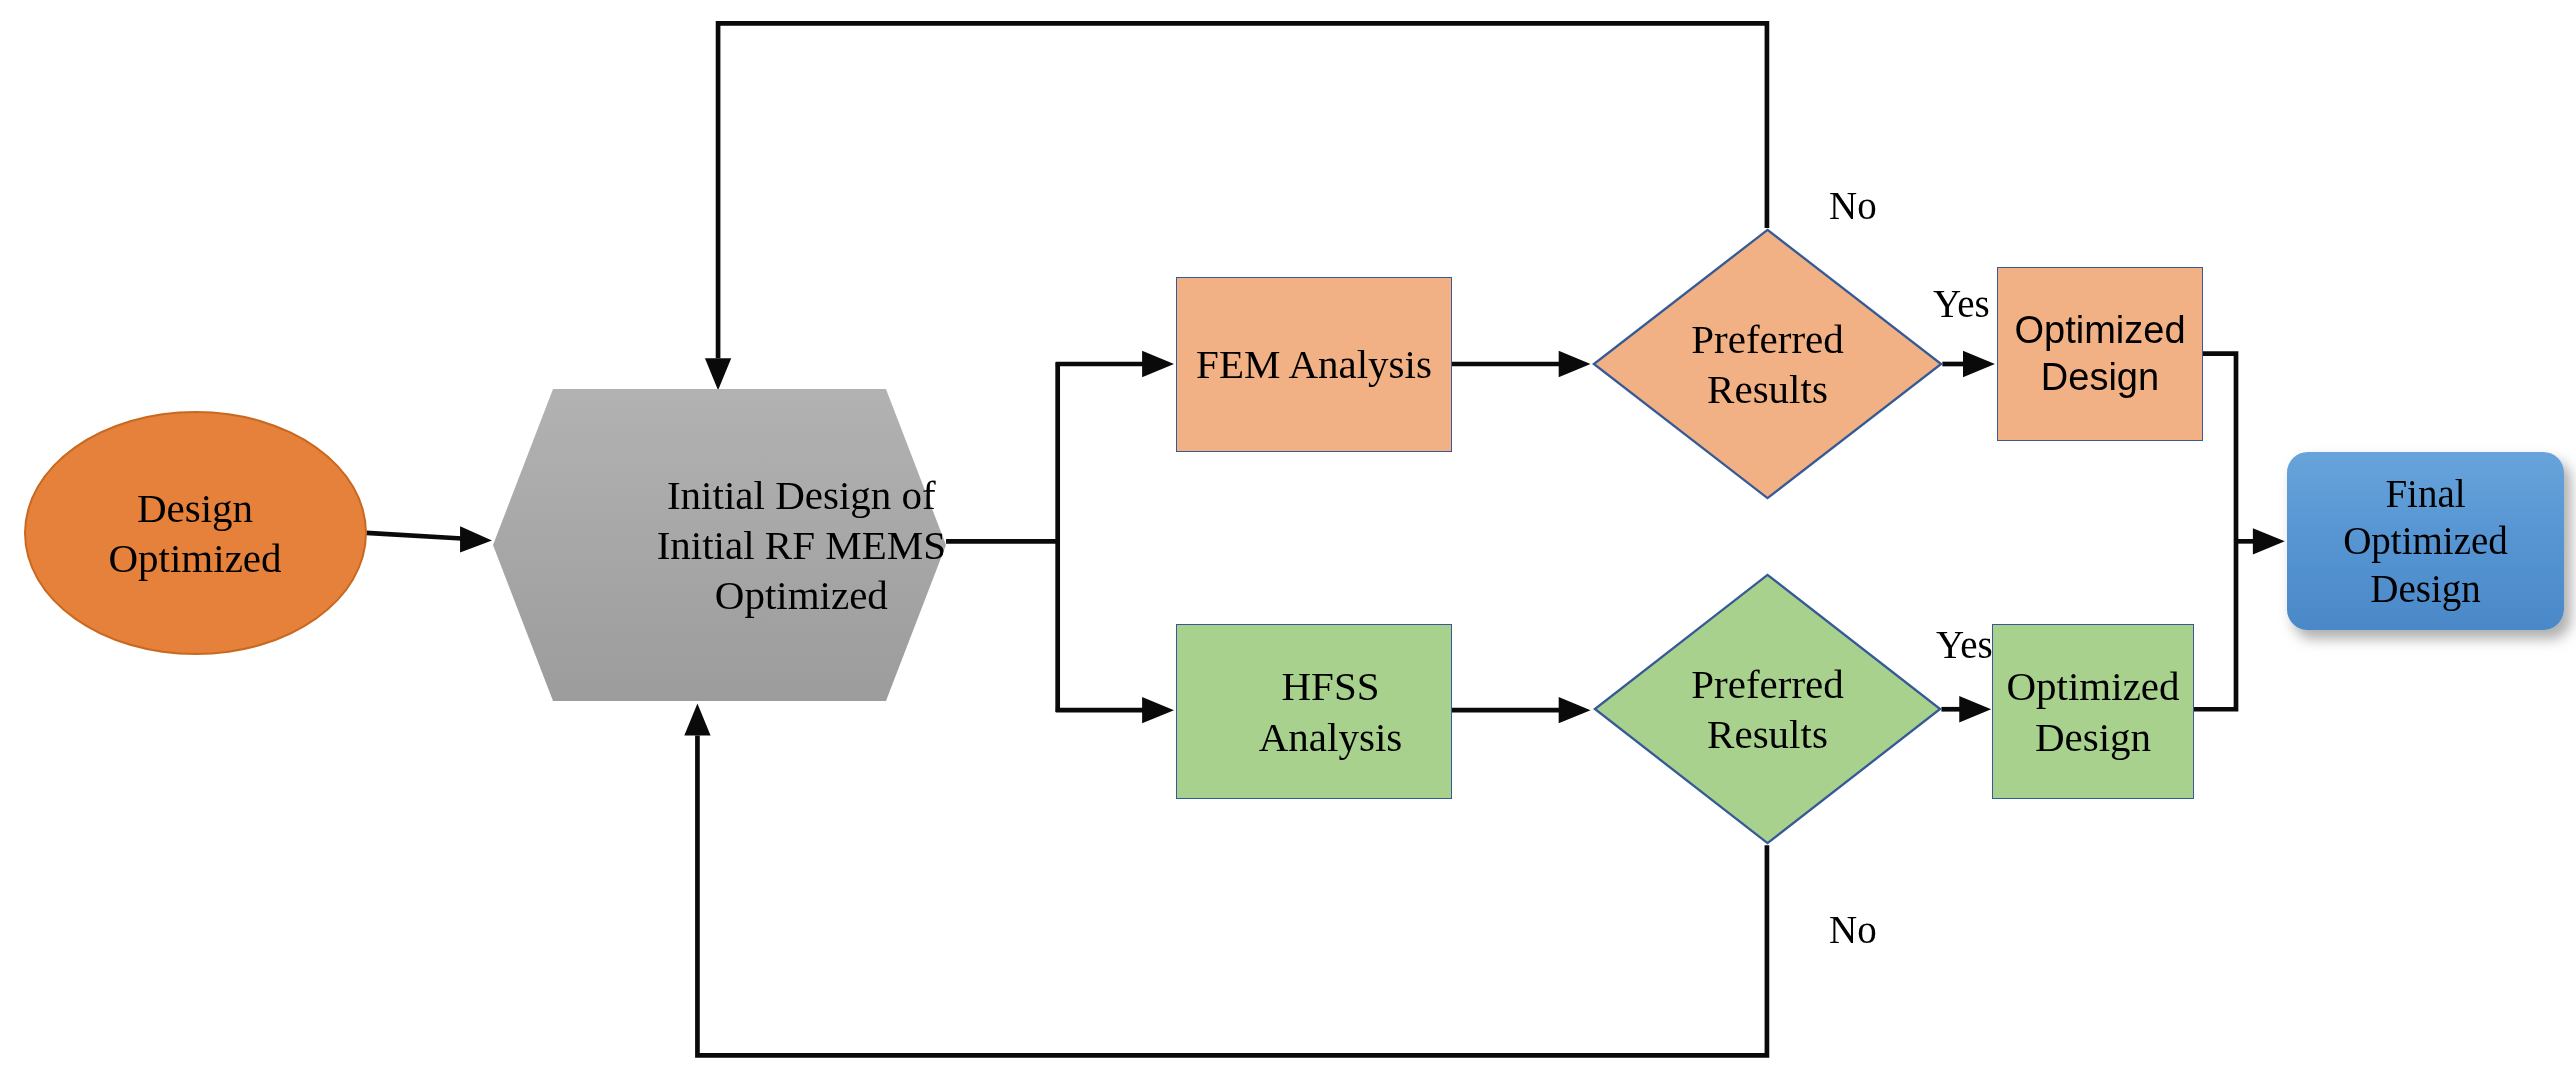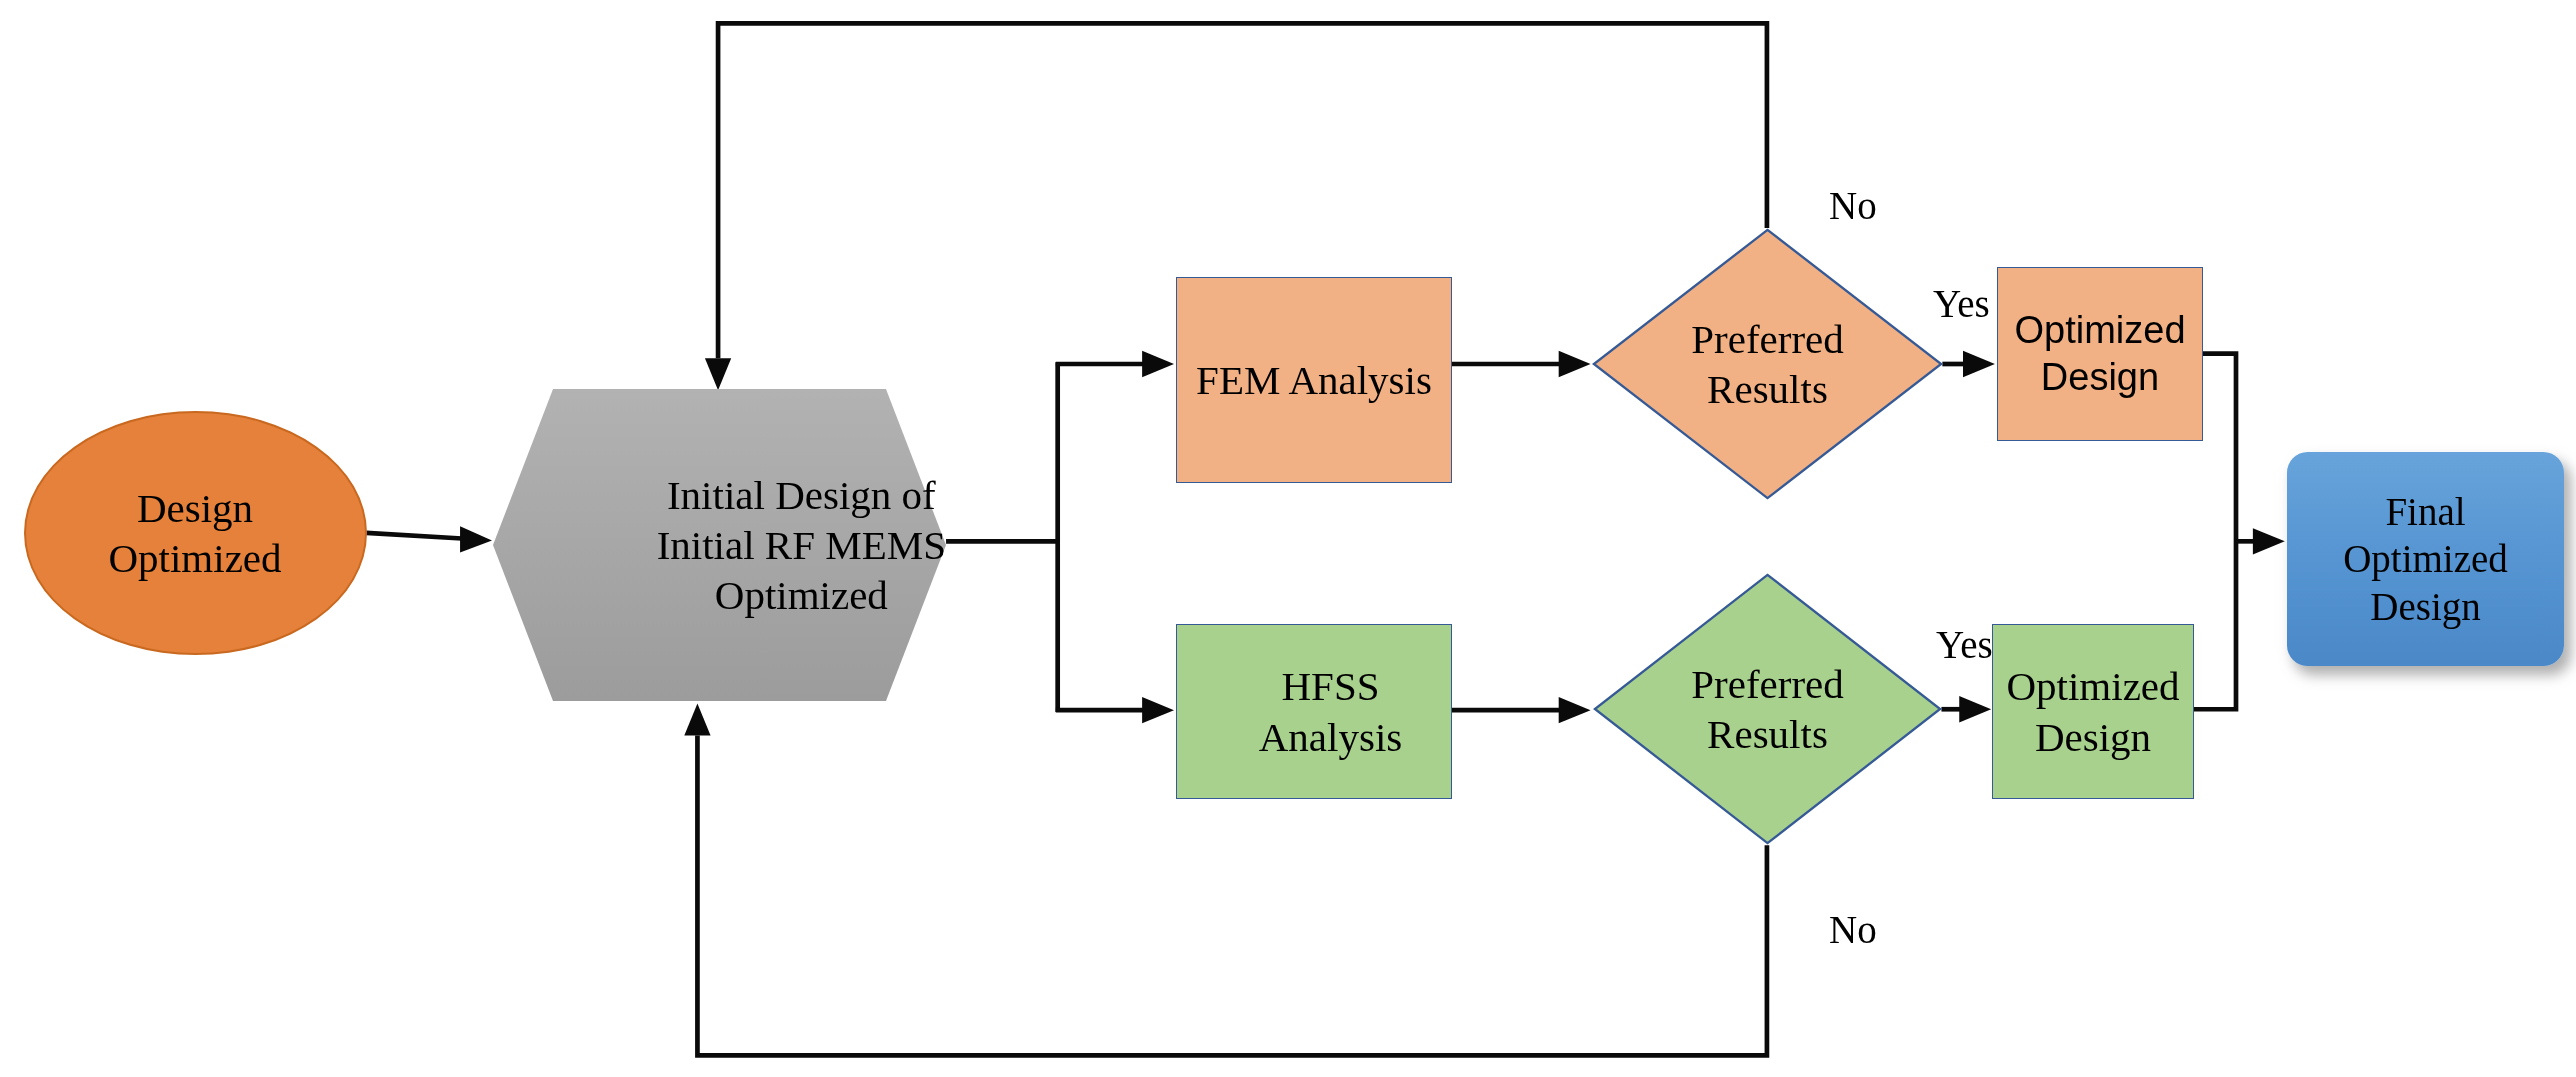--- a/index.html
+++ b/index.html
@@ -161,21 +161,21 @@
       </defs>
       <polygon points="0,166 64,0 419,0 483,166 419,332 64,332" fill="url(#grayGrad)"></polygon>
     </svg>
     <div class="node-label">
       <span>Initial Design of</span>
       <span>Initial RF MEMS</span>
       <span>Optimized</span>
     </div>
   </div>
 
-  <div class="node rect-node peach" style="left:1176px; top:277px; width:276px; height:206px;">
+  <div class="node rect-node peach" style="left:1176px; top:277px; width:276px; height:175px;">
     <div class="node-label">
       <span>FEM Analysis</span>
     </div>
   </div>
 
   <div class="node rect-node green" style="left:1176px; top:624px; width:276px; height:175px;padding-left:33px;">
     <div class="node-label">
       <span>HFSS Analysis</span>
     </div>
   </div>
@@ -207,21 +207,21 @@
     </div>
   </div>
 
   <div class="node rect-node green" style="left:1992px; top:624px; width:202px; height:175px;">
     <div class="node-label">
       <span>Optimized</span>
       <span>Design</span>
     </div>
   </div>
 
-  <div class="node final-node" style="left:2287px; top:452px; width:277px; height:214px;">
+  <div class="node final-node" style="left:2287px; top:452px; width:277px; height:178px;">
     <div class="node-label" style="font-size:39px;">
       <span>Final</span>
       <span>Optimized</span>
       <span>Design</span>
     </div>
   </div>
 
   <div class="edge-label" style="left:1809px; top:186px;">No</div>
   <div class="edge-label" style="left:1913px; top:284px;">Yes</div>
   <div class="edge-label" style="left:1916px; top:625px;">Yes</div>

